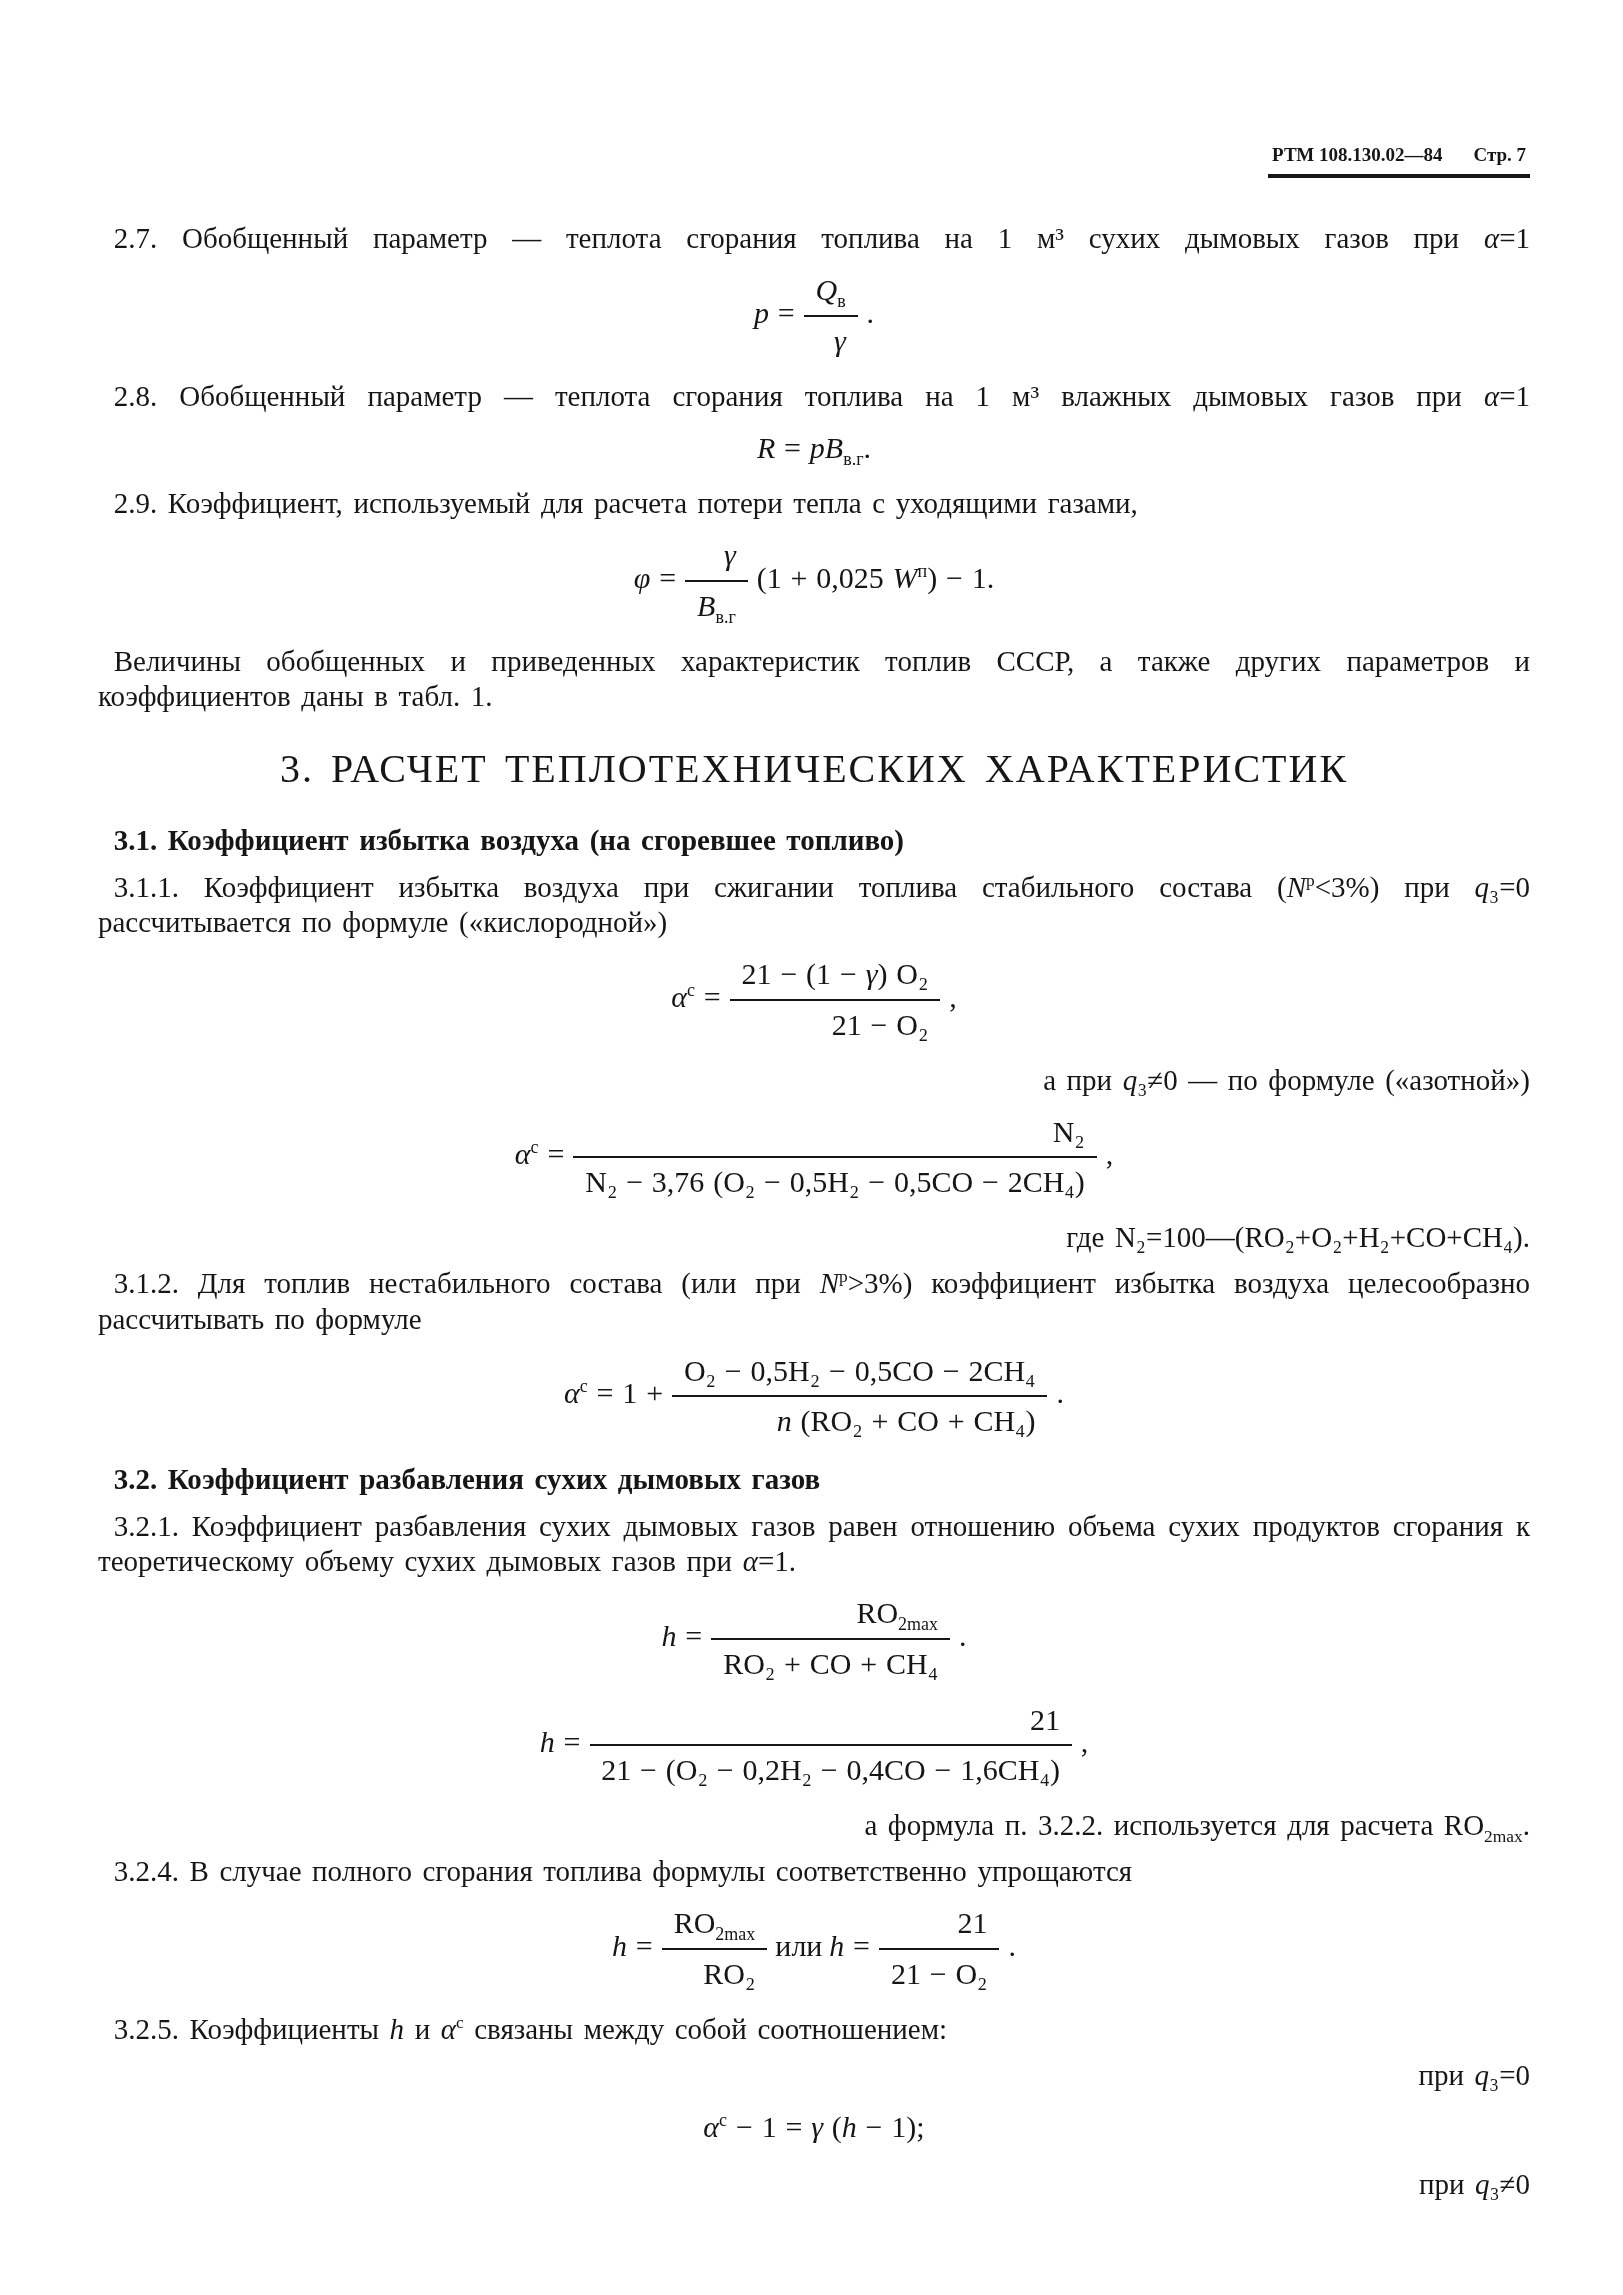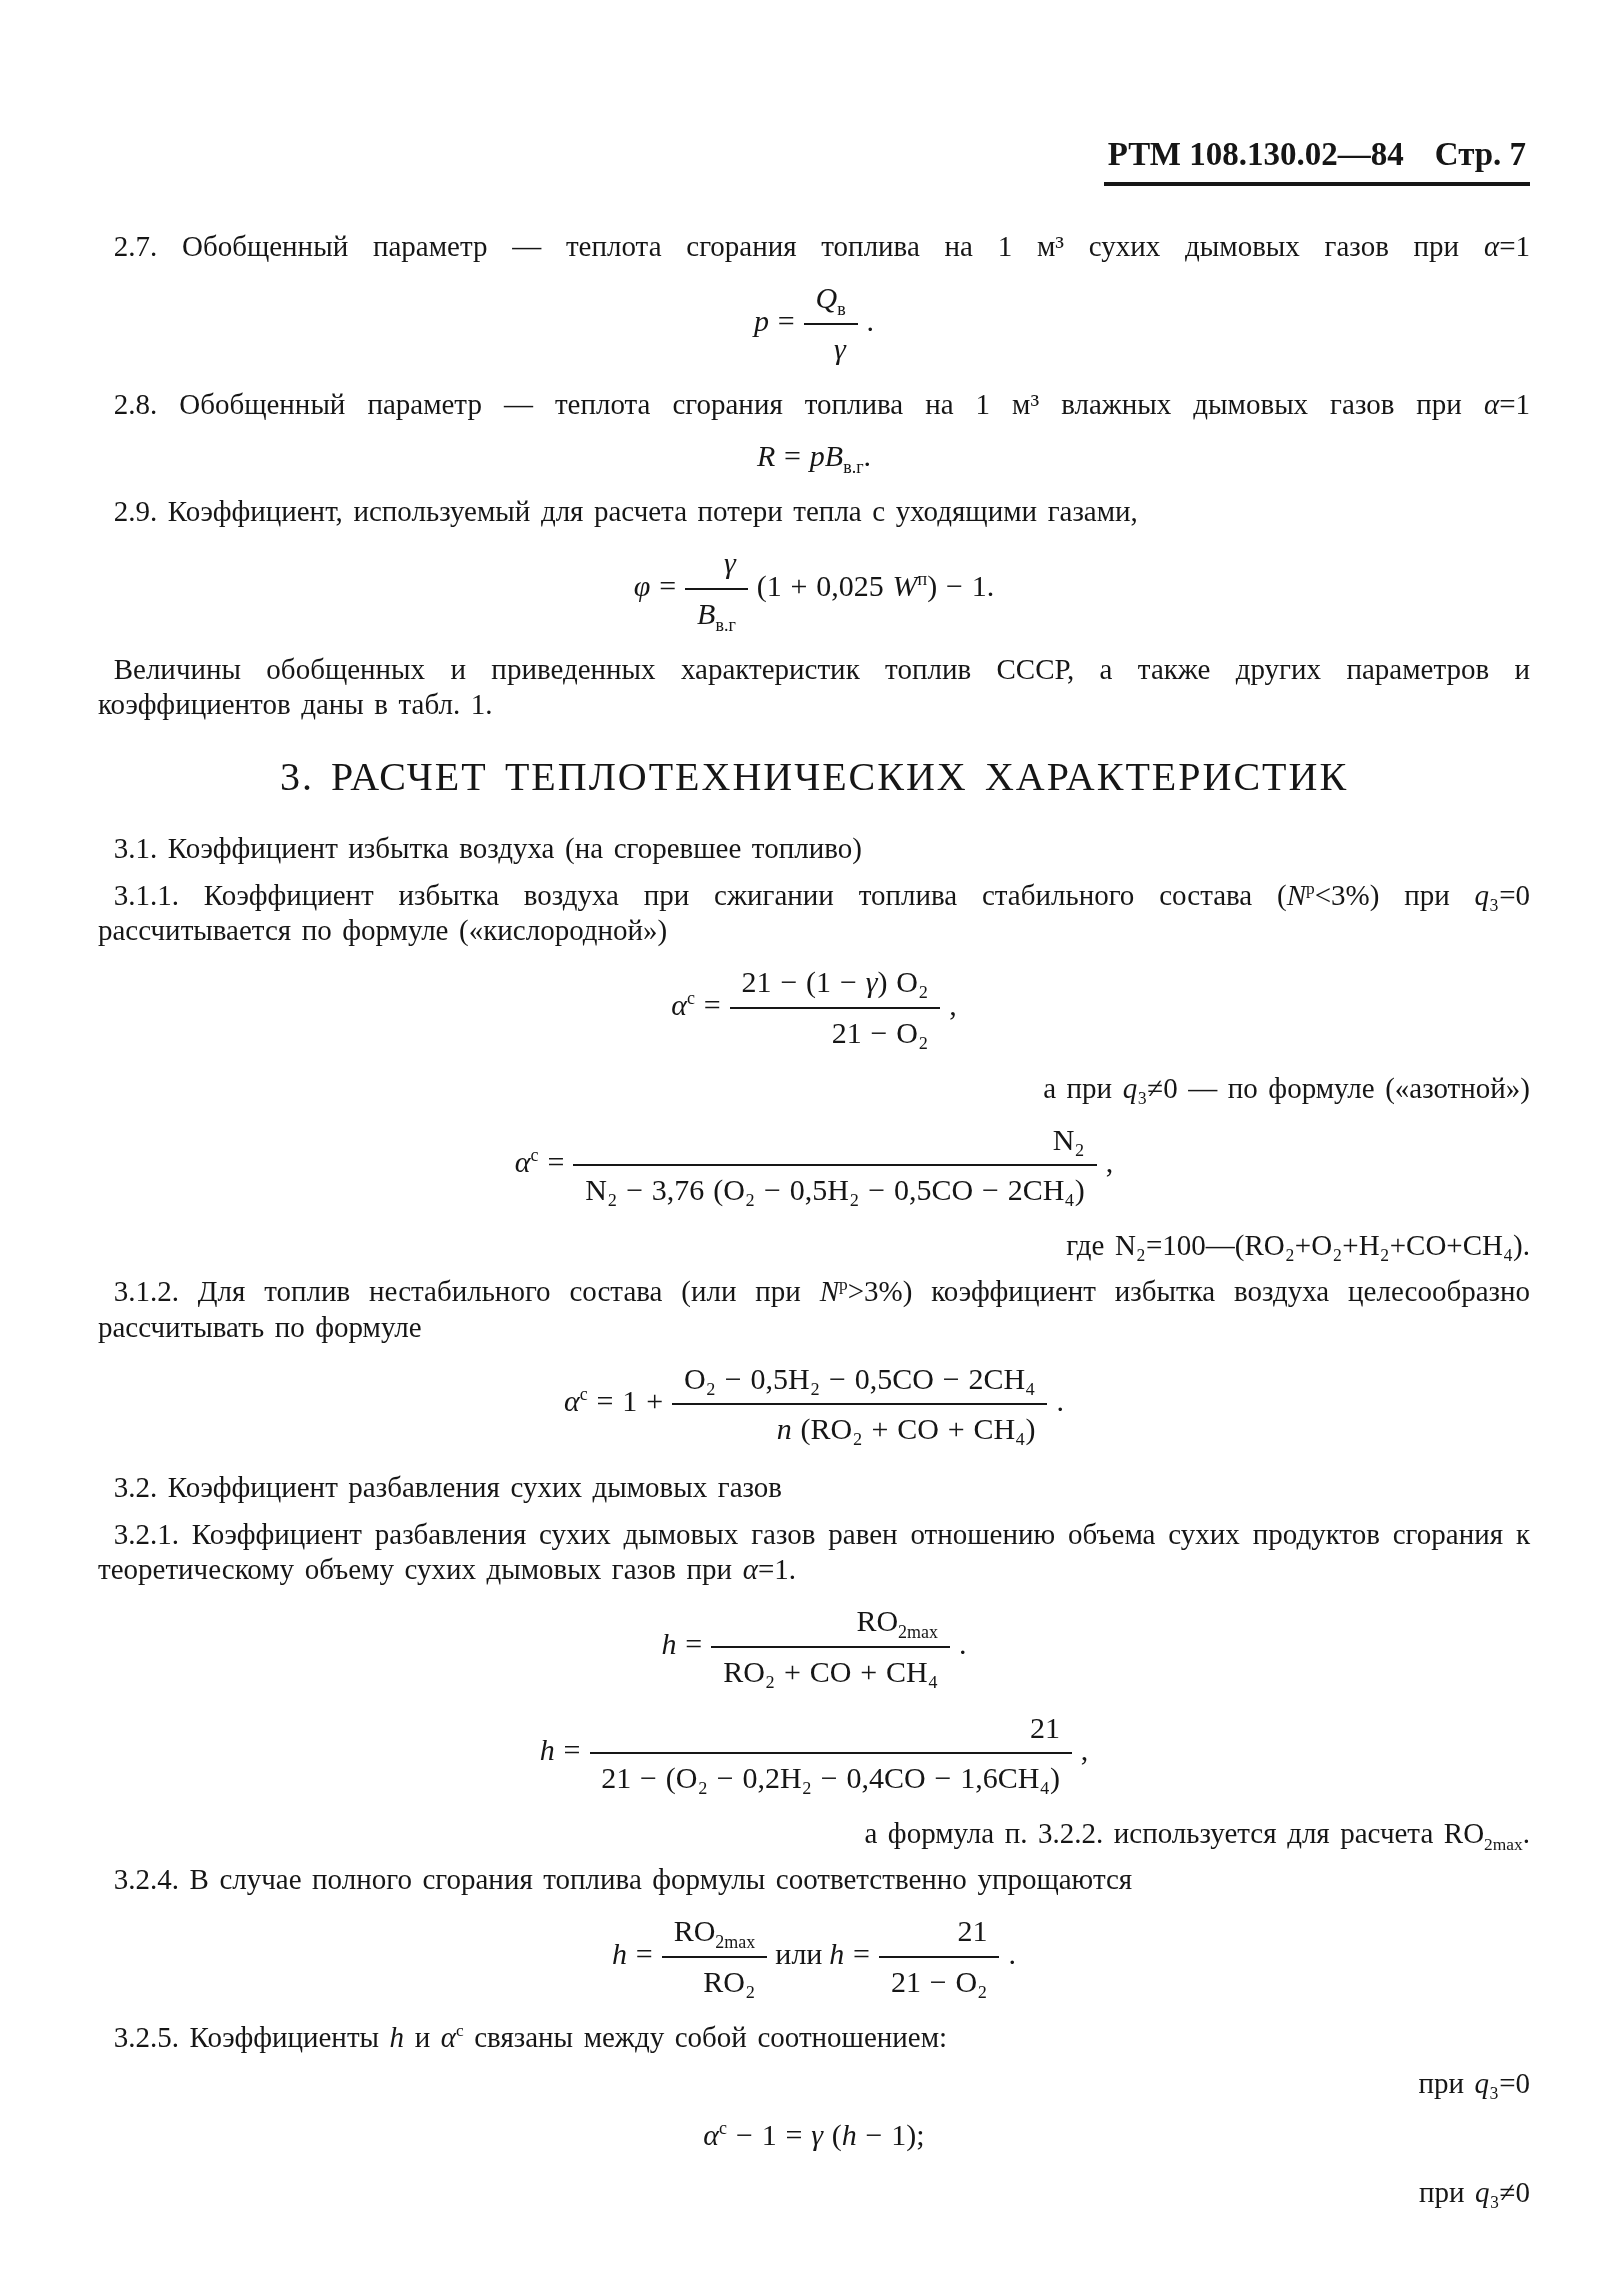--- a/index.html
+++ b/index.html
@@ -14,35 +14,35 @@
     overflow:hidden;
   }
   p{margin:0 0 10.5px 0;text-align:justify;text-indent:15.7px;word-spacing:3.3px;}
   p.noindent{text-indent:0;}
   p.fill{text-align-last:justify;margin-top:20px;}
   p.short{text-align:right;}
   .h-main{
     text-align:center;text-indent:0;letter-spacing:2px;
     font-size:40px;margin:30px 0 29px 0;word-spacing:5.2px;
   }
-  .h-sub{font-weight:normal;text-align:left;margin:3.9px 0 11.8px 0;}
+  .h-sub{font-weight:bold;text-align:left;margin:3.9px 0 11.8px 0;}
   .formula{
     text-align:center;font-size:30px;margin:15.7px 0 19.6px 0;
     word-spacing:1.3px;
   }
   .fpart{margin:0 3.9px;}
   .frac{display:inline-block;vertical-align:middle;text-align:right;margin:0 5.2px;}
   .frac .num{display:block;padding:0 11.8px 5.9px 11.8px;}
   .frac .den{display:block;border-top:2.6px solid #161616;padding:5.9px 11.8px 0 11.8px;}
   sup,sub{font-size:60%;line-height:0;}
   i{font-style:italic;}
   .doc-header{text-align:right;margin:0 0 43px 0;}
   .doc-header .inner{
     display:inline-block;border-bottom:4.6px solid #161616;
-    padding:0 3.9px 7.9px 3.9px;font-weight:bold;font-size:33px;
+    padding:0 3.9px 7.9px 3.9px;font-weight:bold;font-size:19px;
   }
   .doc-header .gap{display:inline-block;width:31px;}
   .sp-top{margin-top:22px;}
 </style>
 </head>
 <body>
 
 <div class="page">
 
   <div class="doc-header">

